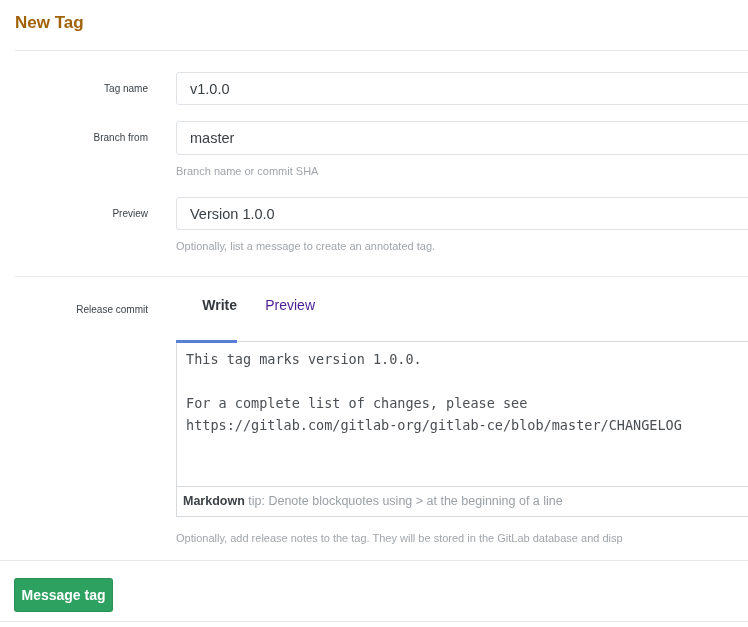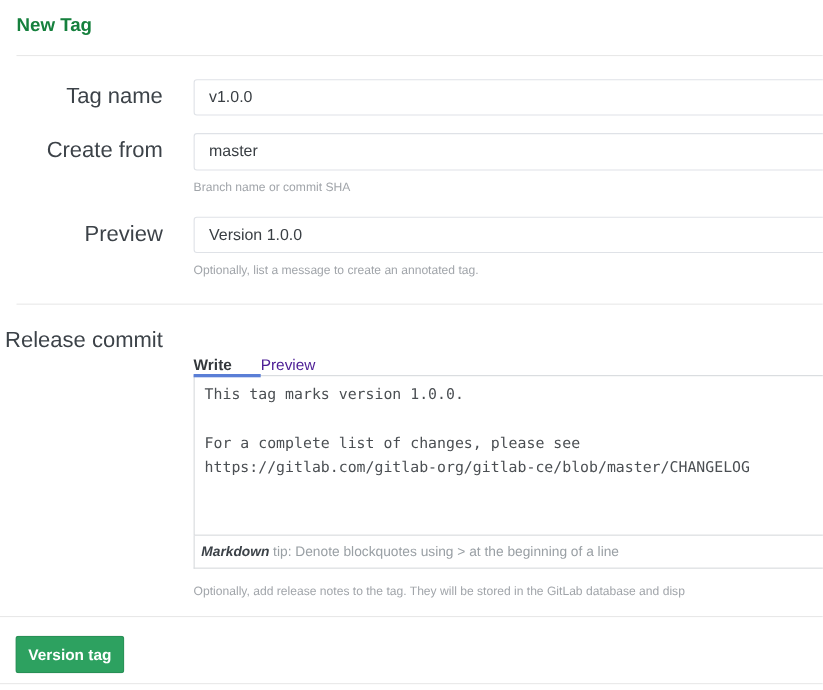--- a/index.html
+++ b/index.html
@@ -11,29 +11,29 @@
   }
   *{box-sizing:border-box;}
   html,body{margin:0;padding:0;}
   body{
     width:748px;height:627px;overflow:hidden;position:relative;
     background:#fff;font-family:"Liberation Sans",sans-serif;color:var(--text);
   }
   .abs{position:absolute;}
   .page-title{
     left:15px;top:12px;margin:0;font-size:17px;line-height:22px;
-    font-weight:700;color:#15803d;
+    font-weight:700;color:#a16207;
   }
   .hr{height:1px;background:var(--divider);}
   .hr-title{top:50px;left:15px;right:0;}
   .hr-mid{top:276px;left:15px;right:0;}
   .hr-actions{top:560px;left:0;right:0;}
   .hr-bottom{top:621px;left:0;right:0;}
   .row-label{
-    left:0;width:148px;text-align:right;font-size:20px;line-height:19px;
+    left:0;width:148px;text-align:right;font-size:10px;line-height:19px;
     color:#3c4248;
   }
   .lbl-tagname{top:79px;}
   .lbl-createfrom{top:128px;}
   .lbl-message{top:204px;}
   .lbl-release{top:300px;}
   .text-input{
     left:176px;width:588px;height:33px;border:1px solid #dfe2e7;border-radius:3px;
     padding:0 13px;font-family:"Liberation Sans",sans-serif;font-size:14.5px;
     color:#3a3f44;background:#fff;outline:none;
@@ -41,21 +41,21 @@
   .inp-tagname{top:72px;}
   .inp-createfrom{top:121px;height:34px;}
   .inp-message{top:197px;}
   .help{
     left:176px;font-size:11px;line-height:18px;color:var(--help);white-space:nowrap;
   }
   .help-branch{top:162px;}
   .help-message{top:237px;}
   .help-release{top:529px;}
   .tab{
-    top:316px;height:33px;line-height:30px;text-align:left;font-size:14px;
+    top:290px;height:33px;line-height:30px;text-align:right;font-size:14px;
     cursor:pointer;
   }
   .tab-write{left:176px;width:61px;font-weight:700;color:#34383c;}
   .tab-preview{left:237px;width:78px;font-weight:400;color:#4c1d95;}
   .tab-underline{
     left:176px;top:340px;width:61px;height:3px;background:var(--accent);z-index:3;
   }
   .notes-textarea{
     left:176px;top:341px;width:588px;height:146px;
     border:1px solid #d7dadd;border-radius:0;
@@ -63,40 +63,40 @@
     font-family:"DejaVu Sans Mono",monospace;font-size:13.5px;line-height:22px;
     color:#4b4f53;background:#fff;white-space:pre;overflow:hidden;
   }
   .md-tip-bar{
     left:176px;top:487px;width:588px;height:30px;
     border-left:1px solid #d7dadd;border-right:1px solid #d7dadd;
     border-bottom:1px solid #d7dadd;
     line-height:29px;padding:0 6px;font-size:12.5px;color:#9aa0a5;
     white-space:nowrap;overflow:hidden;
   }
-  .md-tip-bold{color:#3c4248;font-weight:700;font-style:italic;}
+  .md-tip-bold{color:#3c4248;font-weight:700;}
   .create-btn{
     left:14px;top:578px;width:99px;height:34px;
     background:var(--green);border:1px solid rgba(0,0,0,0.10);border-radius:3px;
     color:#fff;font-family:"Liberation Sans",sans-serif;
     font-size:14px;font-weight:700;cursor:pointer;
   }
 </style>
 </head>
 <body>
 
 <h1 class="abs page-title">New Tag</h1>
 <div class="abs hr hr-title"></div>
 
 <form>
 
   <label class="abs row-label lbl-tagname">Tag name</label>
   <input type="text" class="abs text-input inp-tagname" value="v1.0.0" style="">
 
-  <label class="abs row-label lbl-createfrom">Create from</label>
+  <label class="abs row-label lbl-createfrom">Branch from</label>
   <input type="text" class="abs text-input inp-createfrom" value="master" style="">
   <div class="abs help help-branch">Branch name or commit SHA</div>
 
   <label class="abs row-label lbl-message">Preview</label>
   <input type="text" class="abs text-input inp-message" value="Version 1.0.0" style="">
   <div class="abs help help-message">Optionally, list a message to create an annotated tag.</div>
 
   <div class="abs hr hr-mid"></div>
 
   <label class="abs row-label lbl-release">Release commit</label>
@@ -109,17 +109,17 @@
 
 For a complete list of changes, please see
 https://gitlab.com/gitlab-org/gitlab-ce/blob/master/CHANGELOG</textarea>
 
   <div class="abs md-tip-bar"><span class="md-tip-bold">Markdown</span><span> tip: Denote blockquotes using &gt; at the beginning of a line</span></div>
 
   <div class="abs help help-release">Optionally, add release notes to the tag. They will be stored in the GitLab database and disp</div>
 
   <div class="abs hr hr-actions"></div>
 
-  <button type="submit" class="abs create-btn">Version tag</button>
+  <button type="submit" class="abs create-btn">Message tag</button>
 
   <div class="abs hr hr-bottom"></div>
 
 </form>
 
 </body></html>

